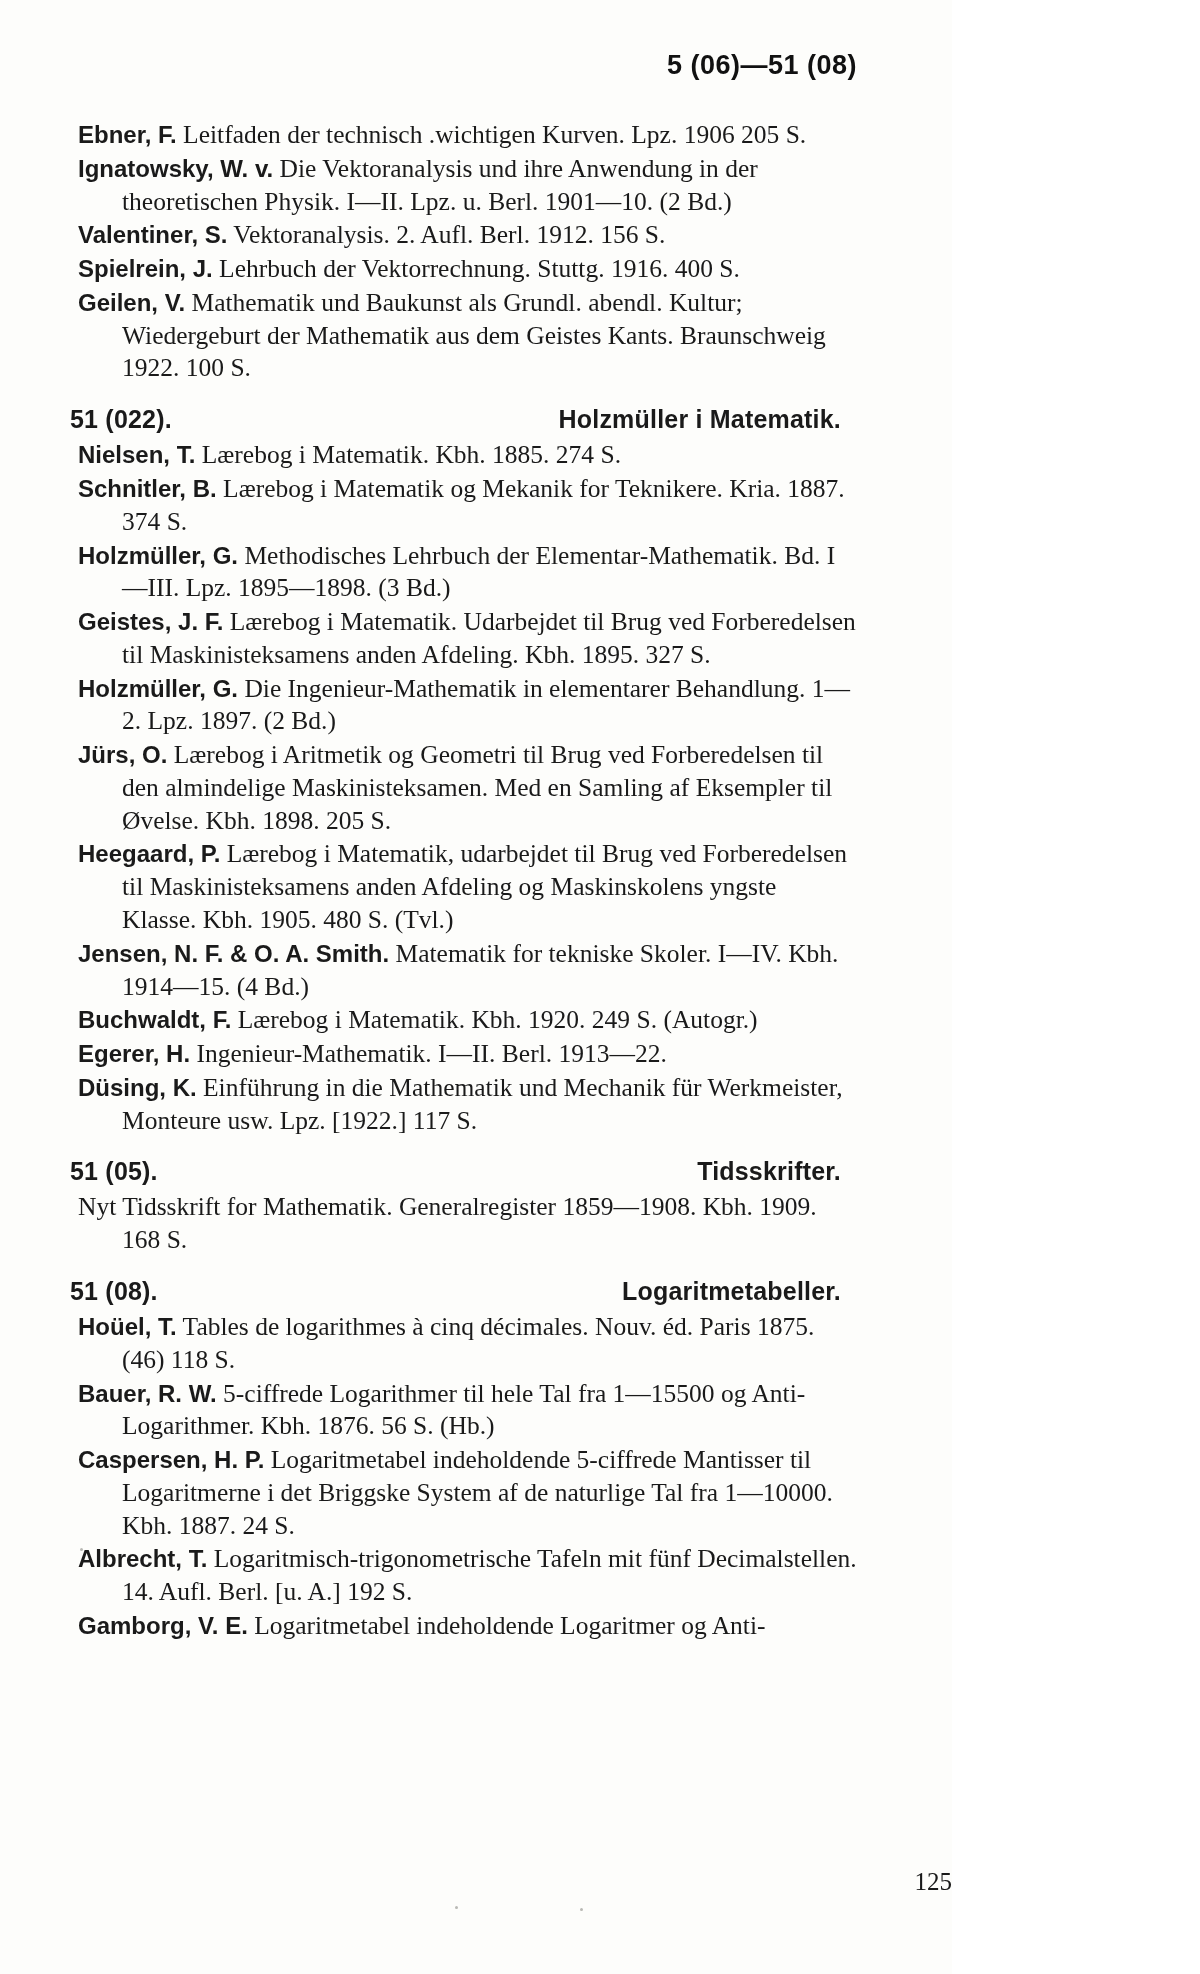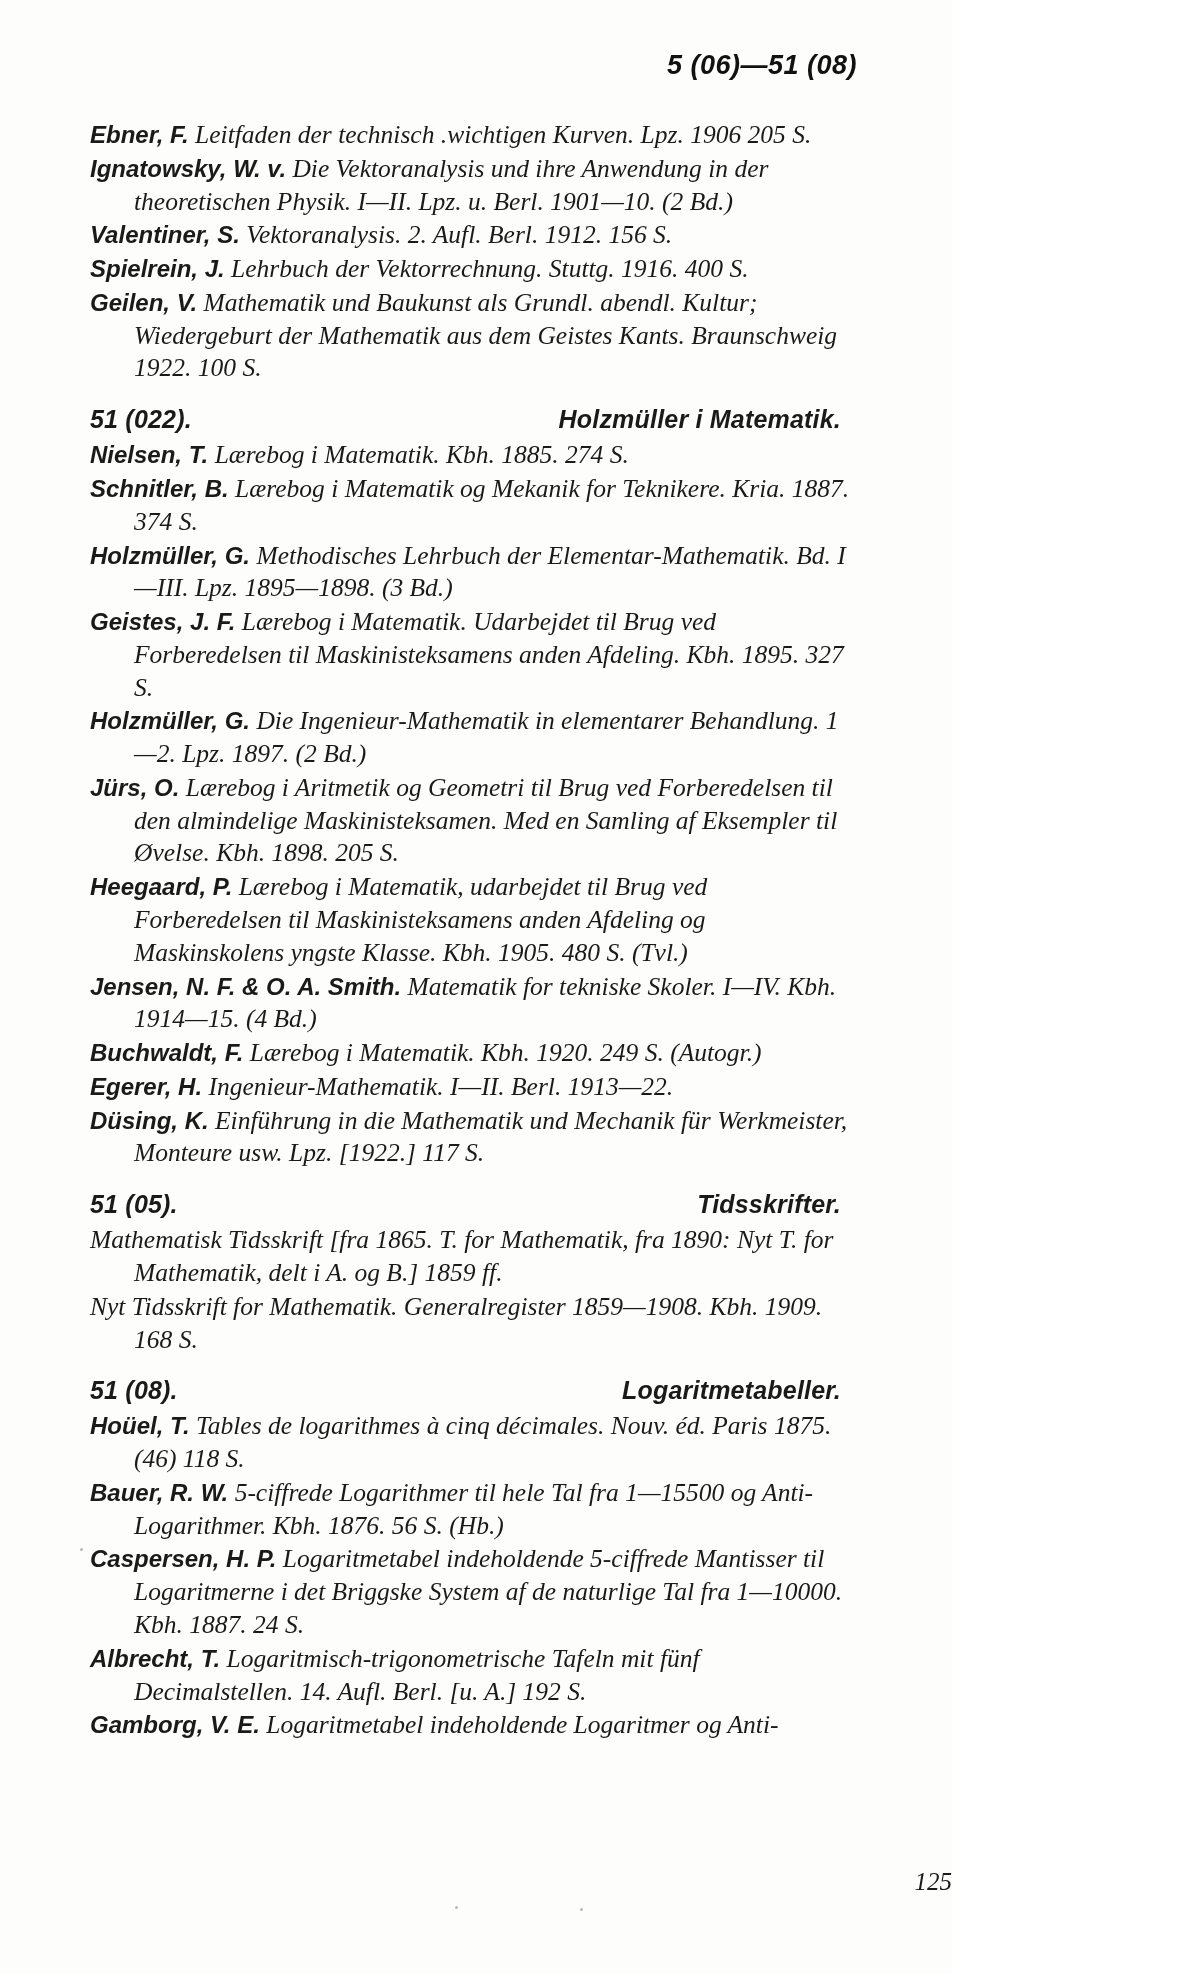--- a/index.html
+++ b/index.html
@@ -11,39 +11,38 @@
     width: 1200px;
     min-height: 1974px;
     font-family: "Liberation Serif", serif;
     color: #1a1a1a;
   }
   .page {
     position: relative;
     width: 952px;
     min-height: 1974px;
     box-sizing: border-box;
-    padding: 50px 95px 40px 90px;
+    padding: 50px 95px 40px 70px;
     background: #fdfdfb;
-    font-style: italic;
   }
   .running-head {
     text-align: right;
     font-family: "Liberation Sans", sans-serif;
     font-weight: bold;
     font-size: 27px;
     letter-spacing: 0.5px;
     margin: 0 0 38px 0;
     color: #111;
   }
   .entries {
     font-size: 25.5px;
     line-height: 1.285;
   }
   .entry {
-    margin: 0 0 1px 0;
+    margin: 0 0 1px 8px;
     padding-left: 44px;
     text-indent: -44px;
   }
   .author {
     font-family: "Liberation Sans", sans-serif;
     font-weight: bold;
     font-size: 24px;
   }
   .section-head {
     display: flex;
@@ -100,21 +99,20 @@
       <p class="entry"><span class="author">Jürs, O.</span><span class="entry-text"> Lærebog i Aritmetik og Geometri til Brug ved Forberedelsen til den almindelige Maskinisteksamen. Med en Samling af Eksempler til Øvelse. Kbh. 1898. 205 S.</span></p>
       <p class="entry"><span class="author">Heegaard, P.</span><span class="entry-text"> Lærebog i Matematik, udarbejdet til Brug ved Forberedelsen til Maskinisteksamens anden Afdeling og Maskinskolens yngste Klasse. Kbh. 1905. 480 S. (Tvl.)</span></p>
       <p class="entry"><span class="author">Jensen, N. F. &amp; O. A. Smith.</span><span class="entry-text"> Matematik for tekniske Skoler. I—IV. Kbh. 1914—15. (4 Bd.)</span></p>
       <p class="entry"><span class="author">Buchwaldt, F.</span><span class="entry-text"> Lærebog i Matematik. Kbh. 1920. 249 S. (Autogr.)</span></p>
       <p class="entry"><span class="author">Egerer, H.</span><span class="entry-text"> Ingenieur-Mathematik. I—II. Berl. 1913—22.</span></p>
       <p class="entry"><span class="author">Düsing, K.</span><span class="entry-text"> Einführung in die Mathematik und Mechanik für Werkmeister, Monteure usw. Lpz. [1922.] 117 S.</span></p>
       <div class="section-head">
         <span class="num">51 (05).</span>
         <span class="title">Tidsskrifter.</span>
       </div>
-      <p class="entry"><span class="entry-text">Mathematisk Tidsskrift [fra 1865. T. for Mathematik, fra 1890: Nyt T. for Mathematik, delt i A. og B.] 1859 ff.</span></p>
       <p class="entry"><span class="entry-text">Nyt Tidsskrift for Mathematik. Generalregister 1859—1908. Kbh. 1909. 168 S.</span></p>
       <div class="section-head">
         <span class="num">51 (08).</span>
         <span class="title">Logaritmetabeller.</span>
       </div>
       <p class="entry"><span class="author">Hoüel, T.</span><span class="entry-text"> Tables de logarithmes à cinq décimales. Nouv. éd. Paris 1875. (46) 118 S.</span></p>
       <p class="entry"><span class="author">Bauer, R. W.</span><span class="entry-text"> 5-ciffrede Logarithmer til hele Tal fra 1—15500 og Anti-Logarithmer. Kbh. 1876. 56 S.                               (Hb.)</span></p>
       <p class="entry"><span class="author">Caspersen, H. P.</span><span class="entry-text"> Logaritmetabel indeholdende 5-ciffrede Mantisser til Logaritmerne i det Briggske System af de naturlige Tal fra 1—10000. Kbh. 1887. 24 S.</span></p>
       <p class="entry"><span class="author">Albrecht, T.</span><span class="entry-text"> Logaritmisch-trigonometrische Tafeln mit fünf Decimalstellen. 14. Aufl. Berl. [u. A.] 192 S.</span></p>
       <p class="entry"><span class="author">Gamborg, V. E.</span><span class="entry-text"> Logaritmetabel indeholdende Logaritmer og Anti-</span></p>

